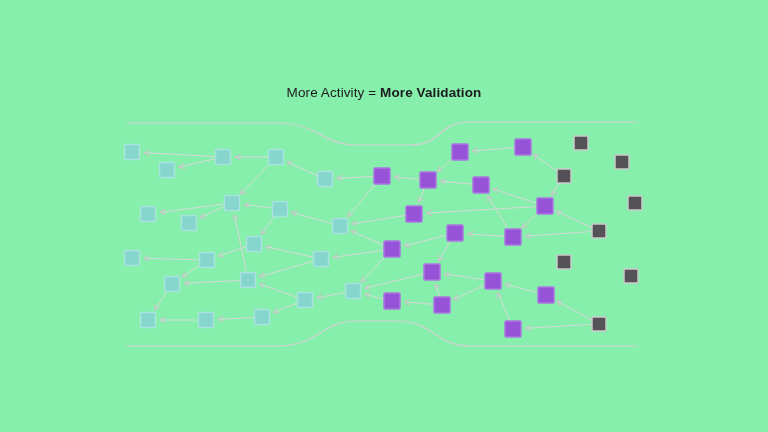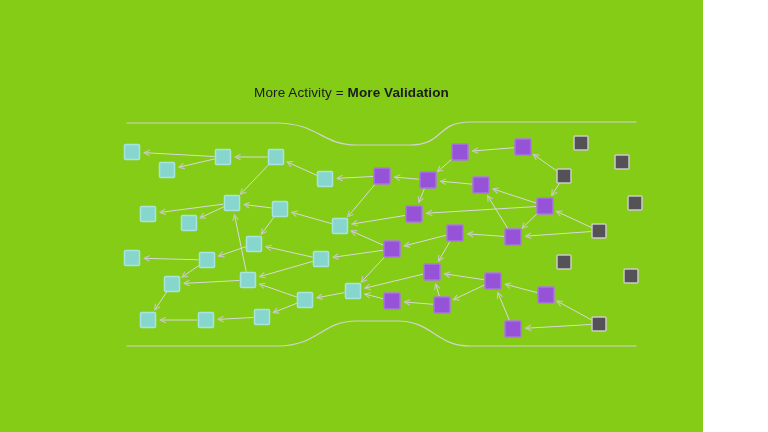--- a/index.html
+++ b/index.html
@@ -1,20 +1,20 @@
 <!DOCTYPE html>
 <html><head>
 <meta charset="utf-8">
 <style>
   html, body { margin: 0; padding: 0; background: #ffffff; }
   .slide {
     position: relative;
-    width: 703px;
+    width: 768px;
     height: 432px;
-    background: #84cc16;
+    background: #86efac;
     overflow: hidden;
     font-family: "Liberation Sans", sans-serif;
   }
   .slide-title {
     position: absolute;
     top: 85px;
     left: 0;
     width: 100%;
     text-align: center;
     font-size: 13.5px;

